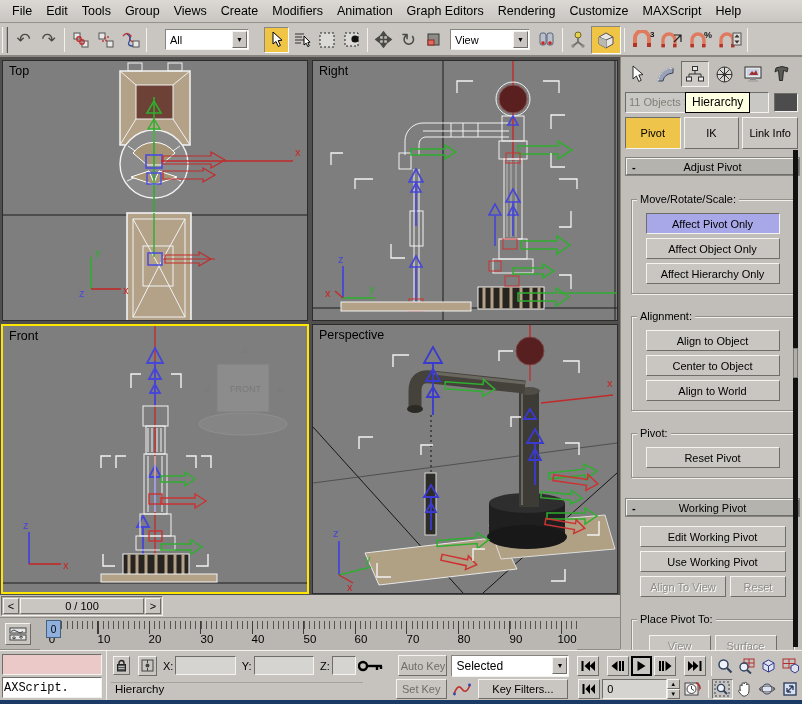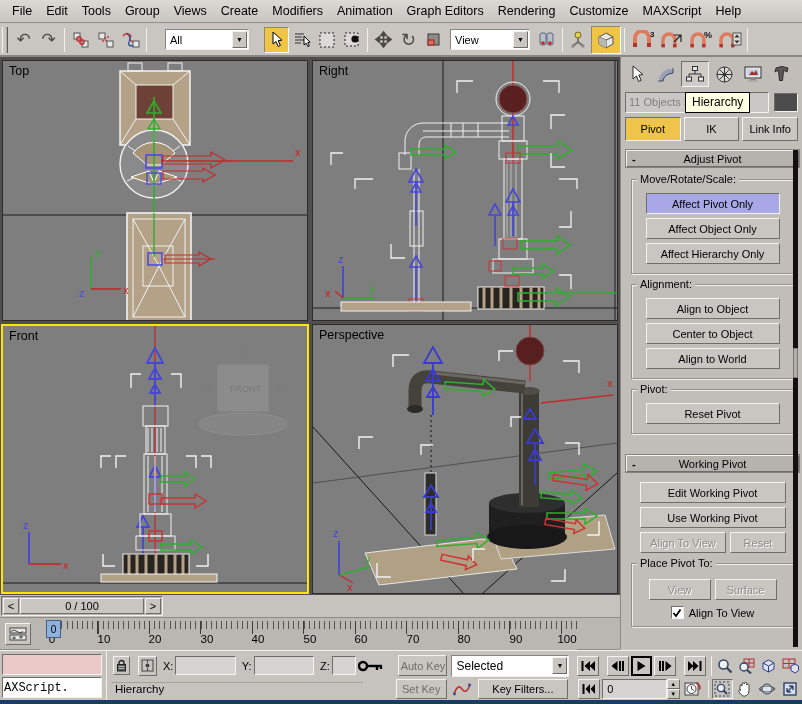--- a/index.html
+++ b/index.html
@@ -33,28 +33,28 @@
 
 #cmdpanel{position:absolute;top:57px;left:620px;width:182px;height:592px;background:#c1beb9;border-left:1px solid #8a8781}
 #ptabs{display:flex;height:30px;align-items:flex-end;padding:2px 2px 0;gap:1px}
 .ptab{width:28px;height:26px;display:flex;align-items:center;justify-content:center}
 .ptab.active{background:#cfccc7;border:1px solid;border-color:#6f6d68 #f4f3f0 #f4f3f0 #6f6d68}
 #name-row{display:flex;align-items:center;margin:5px 4px 4px;position:relative;height:21px}
 #name-field{flex:1;height:21px;background:#cac8c4;border:1px solid;border-color:#6f6d68 #f4f3f0 #f4f3f0 #6f6d68;color:#828078;padding:3px 3px 0;white-space:nowrap;overflow:hidden}
 #tooltip{position:absolute;left:60px;top:0;background:#ffffe1;border:1px solid #000;padding:2px 6px 3px;font-size:12px;z-index:5}
 #color-swatch{width:24px;height:19px;background:#4c4c4c;margin-left:5px;border:1px solid;border-color:#6f6d68 #f4f3f0 #f4f3f0 #6f6d68}
 #pivot-tabs{display:flex;gap:3px;margin:1px 4px 0}
-.ptab2{flex:1;height:24px;display:flex;align-items:center;justify-content:center;background:#c9c6c1;border:1px solid;border-color:#f4f3f0 #6f6d68 #6f6d68 #f4f3f0}
+.ptab2{flex:1;height:32px;display:flex;align-items:center;justify-content:center;background:#c9c6c1;border:1px solid;border-color:#f4f3f0 #6f6d68 #6f6d68 #f4f3f0}
 .ptab2.active{background:#eec44a;border-color:#6f6d68 #f4f3f0 #f4f3f0 #6f6d68}
 .rollout{margin:9px 3px 0 5px}
 .ro-head{height:17px;background:#b5b3ae;border:1px solid;border-color:#f4f3f0 #6f6d68 #6f6d68 #f4f3f0;outline:1px solid #84827c;display:flex;align-items:center;position:relative}
 .ro-minus{position:absolute;left:5px;font-weight:bold}
 .ro-title{flex:1;text-align:center}
 .ro-body{padding:2px 0 6px}
-.group{border:1px solid #94918b;box-shadow:1px 1px 0 #f0efec,inset 1px 1px 0 #f0efec;margin:10px 5px 6px;padding:9px 4px 5px;position:relative}
+.group{border:1px solid #94918b;box-shadow:1px 1px 0 #f0efec,inset 1px 1px 0 #f0efec;margin:22px 5px 6px;padding:9px 4px 5px;position:relative}
 .group-legend{position:absolute;top:-7px;left:5px;background:#c1beb9;padding:0 3px}
 .cbtn{width:134px;height:21px;margin:4px auto}
 .cbtn.pressed{background:#a8a8e8;border-color:#6f6d68 #f4f3f0 #f4f3f0 #6f6d68}
 .half-row{display:flex;width:146px;margin:4px auto;gap:4px}
 .half-row .btn{flex:1;height:21px}
 #wp-check-row{display:flex;align-items:center;justify-content:center;margin:6px 0 2px;gap:5px}
 #wp-checkbox{width:13px;height:13px;background:#fff;border:1px solid;border-color:#6f6d68 #f4f3f0 #f4f3f0 #6f6d68;display:flex;align-items:center;justify-content:center}
 #cmd-scroll{position:absolute;right:4px;top:93px;bottom:2px;width:5px;background:#111}
 #cmd-scroll .thumb{position:absolute;top:198px;height:30px;left:0;right:0;background:#b0aeaa;border:1px solid #7c7a75}
 

